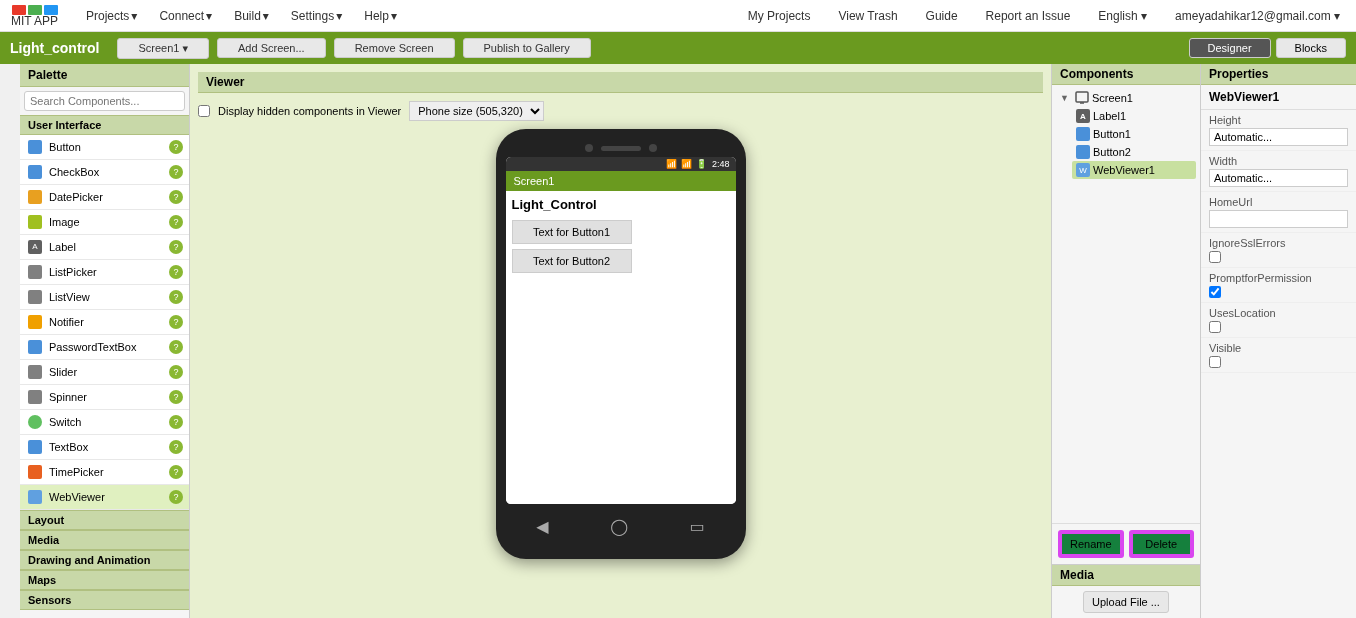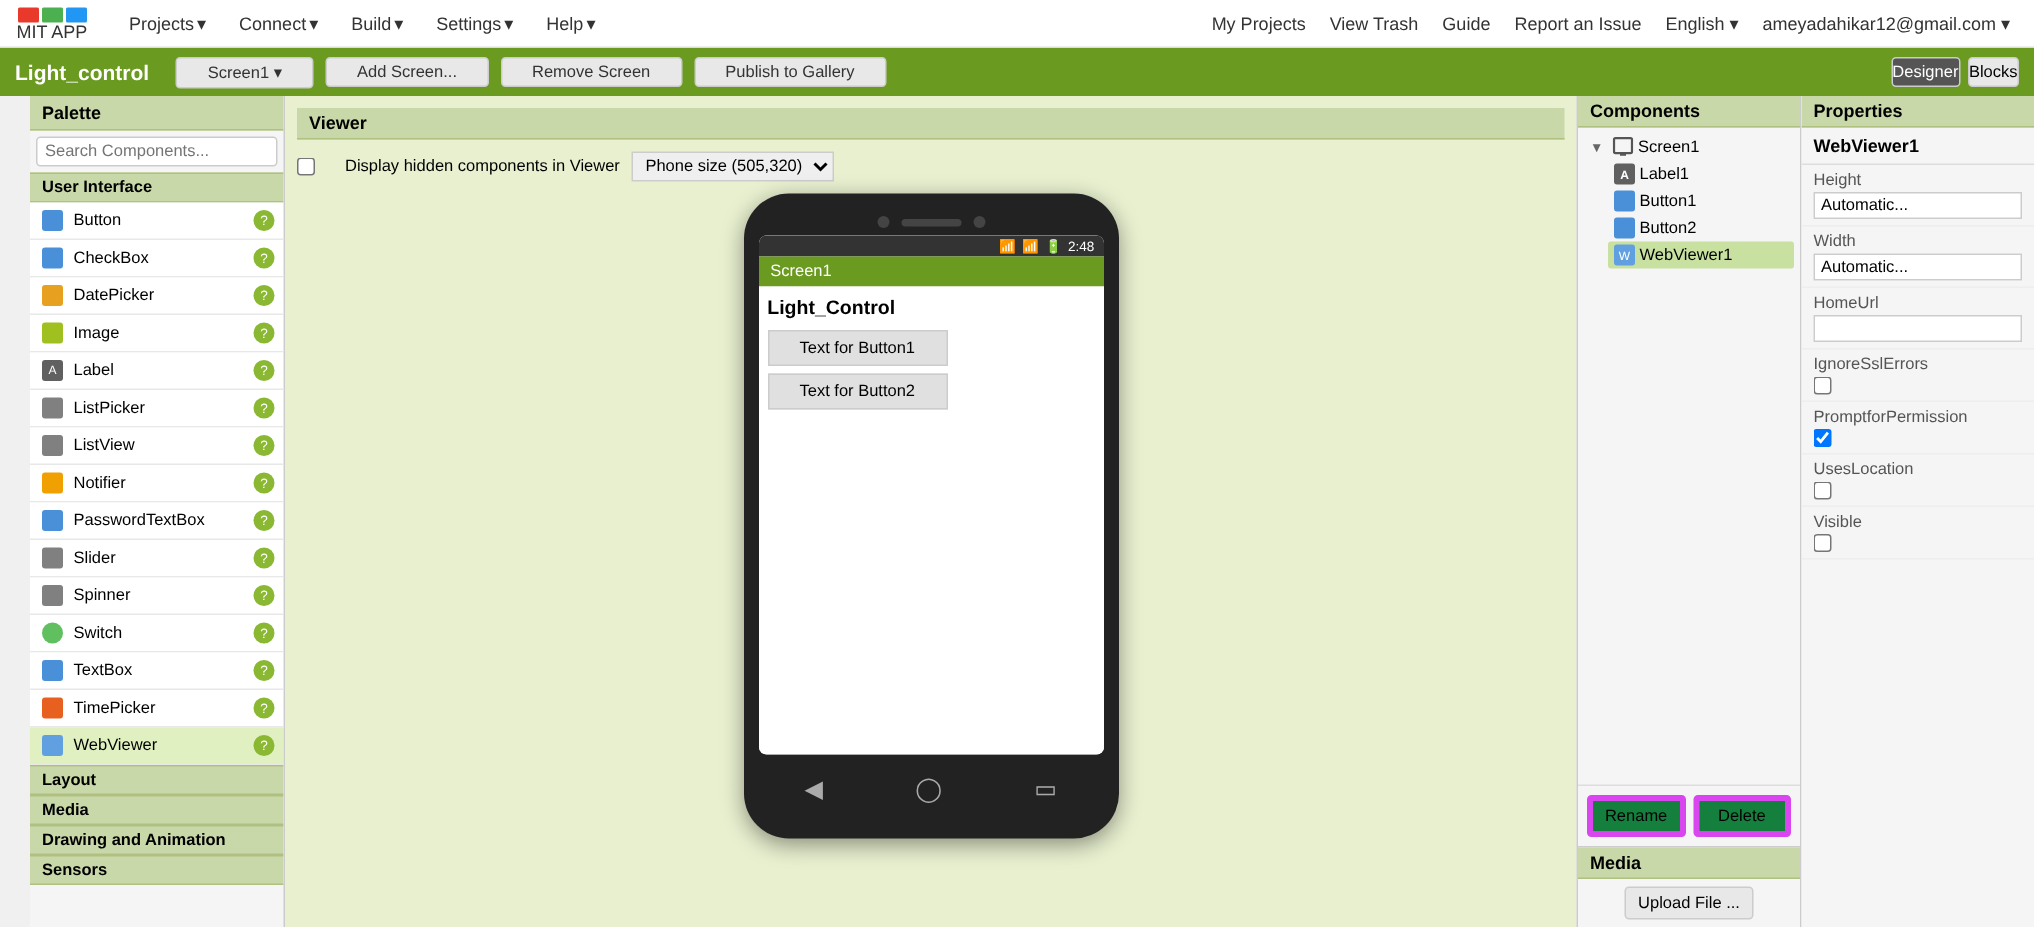--- a/index.html
+++ b/index.html
@@ -27,21 +27,21 @@
       padding: 4px 6px;
       font-size: 12px;
       display: flex;
       align-items: center;
       gap: 2px;
     }
     .nav-right {
       margin-left: auto;
       display: flex;
       align-items: center;
-      gap: 4px;
+      gap: 16px;
     }
     .nav-right .nav-item { font-size: 12px; }
 
     
     #titlebar {
       background: #6a9a1f;
       height: 32px;
       display: flex;
       align-items: center;
       padding: 0 10px;
@@ -64,21 +64,21 @@
     }
     .tb-right {
       margin-left: auto;
       display: flex;
       gap: 5px;
     }
     .tb-toggle {
       background: #e8e8e8;
       border: 1px solid #ccc;
       border-radius: 3px;
-      padding: 3px 0;
+      padding: 3px 18px;
       font-size: 11px;
       cursor: pointer;
     }
     .tb-toggle.active {
       background: #555;
       color: #fff;
     }
 
     
     #main {
@@ -172,21 +172,21 @@
       font-size: 12px;
       margin-bottom: 8px;
       border-bottom: 1px solid #b0c080;
     }
     #viewer-controls {
       display: flex;
       align-items: center;
       gap: 8px;
       margin-bottom: 8px;
     }
-    #viewer-controls label { font-size: 11px; margin-left: 12px; }
+    #viewer-controls label { font-size: 11px; }
     #phone-size-select {
       font-size: 11px;
       padding: 2px 4px;
       border: 1px solid #ccc;
     }
     #viewer-content {
       display: flex;
       justify-content: center;
       flex: 1;
     }
@@ -563,20 +563,21 @@
       <div class="palette-icon">
           <span class="icon-web"></span>
         </div>
       <span class="palette-label">WebViewer</span>
       <div class="palette-help">?</div>
     </div>
 
     <div class="palette-section">Layout</div>
     <div class="palette-section">Media</div>
     <div class="palette-section">Drawing and Animation</div>
+    <div class="palette-section">Maps</div>
     <div class="palette-section">Sensors</div>
   </div>
 
   <div id="viewer">
     <div id="viewer-header">Viewer</div>
     <div id="viewer-controls">
       <input type="checkbox" style="">
       <label>Display hidden components in Viewer</label>
       <select id="phone-size-select"><option>Phone size (505,320)</option><option>Tablet size</option></select>
     </div>

